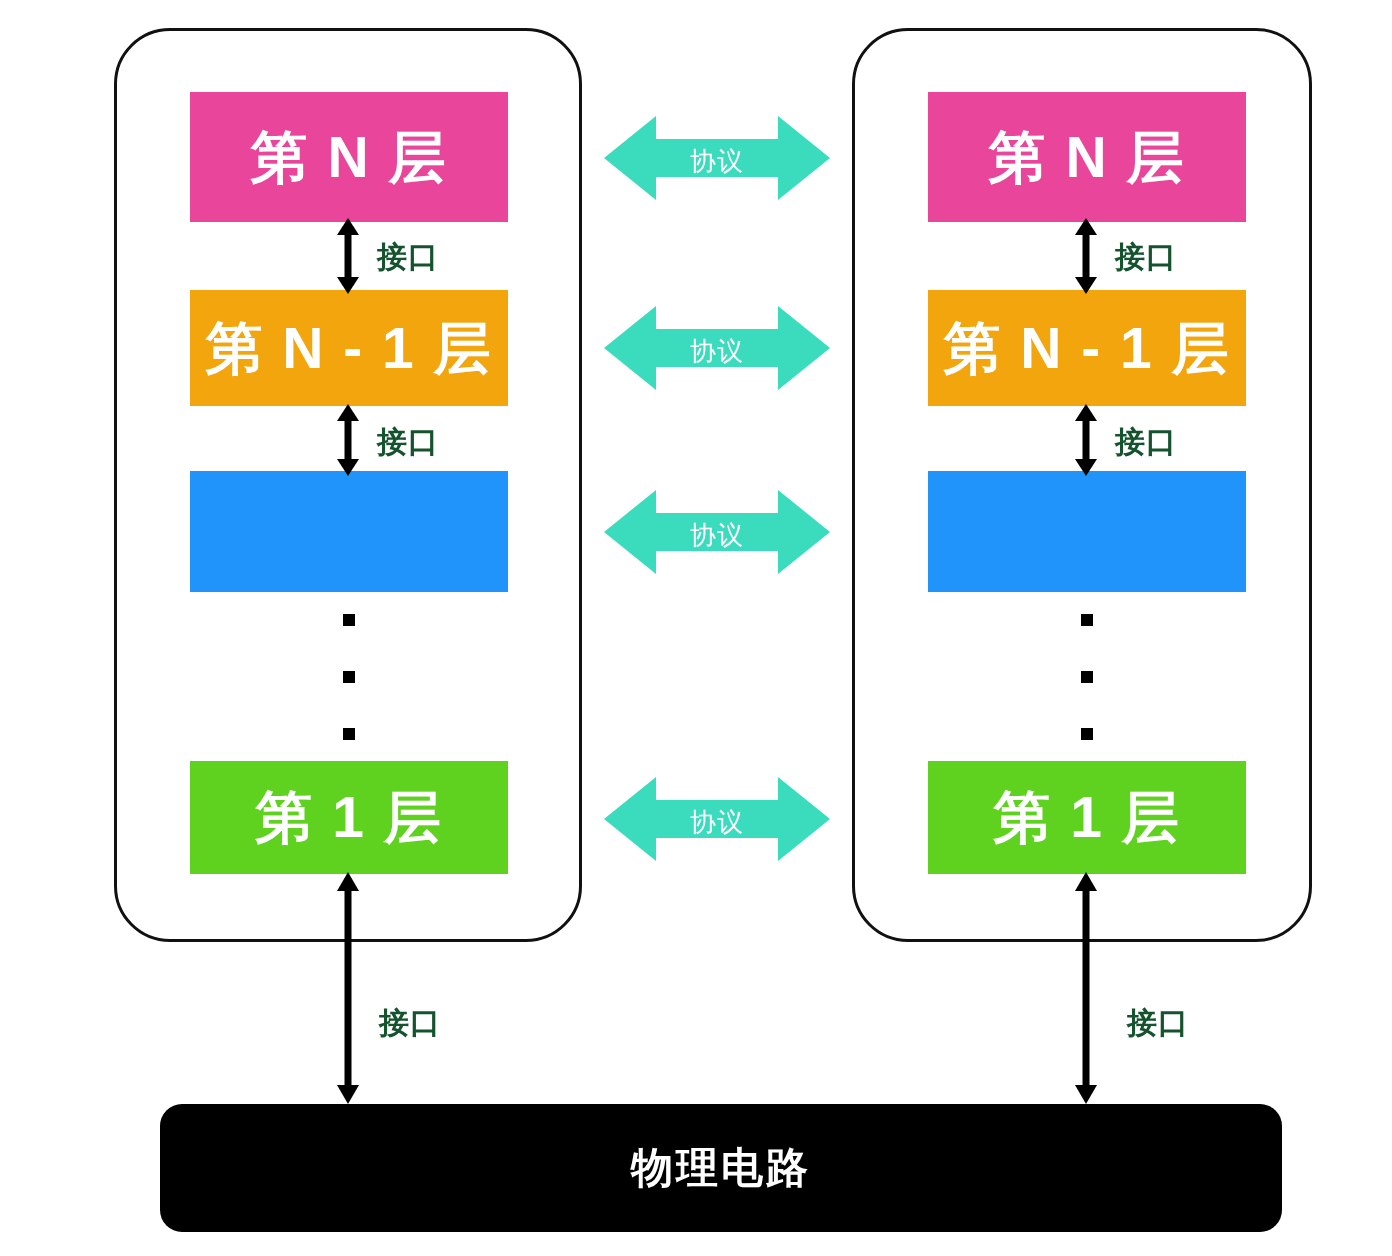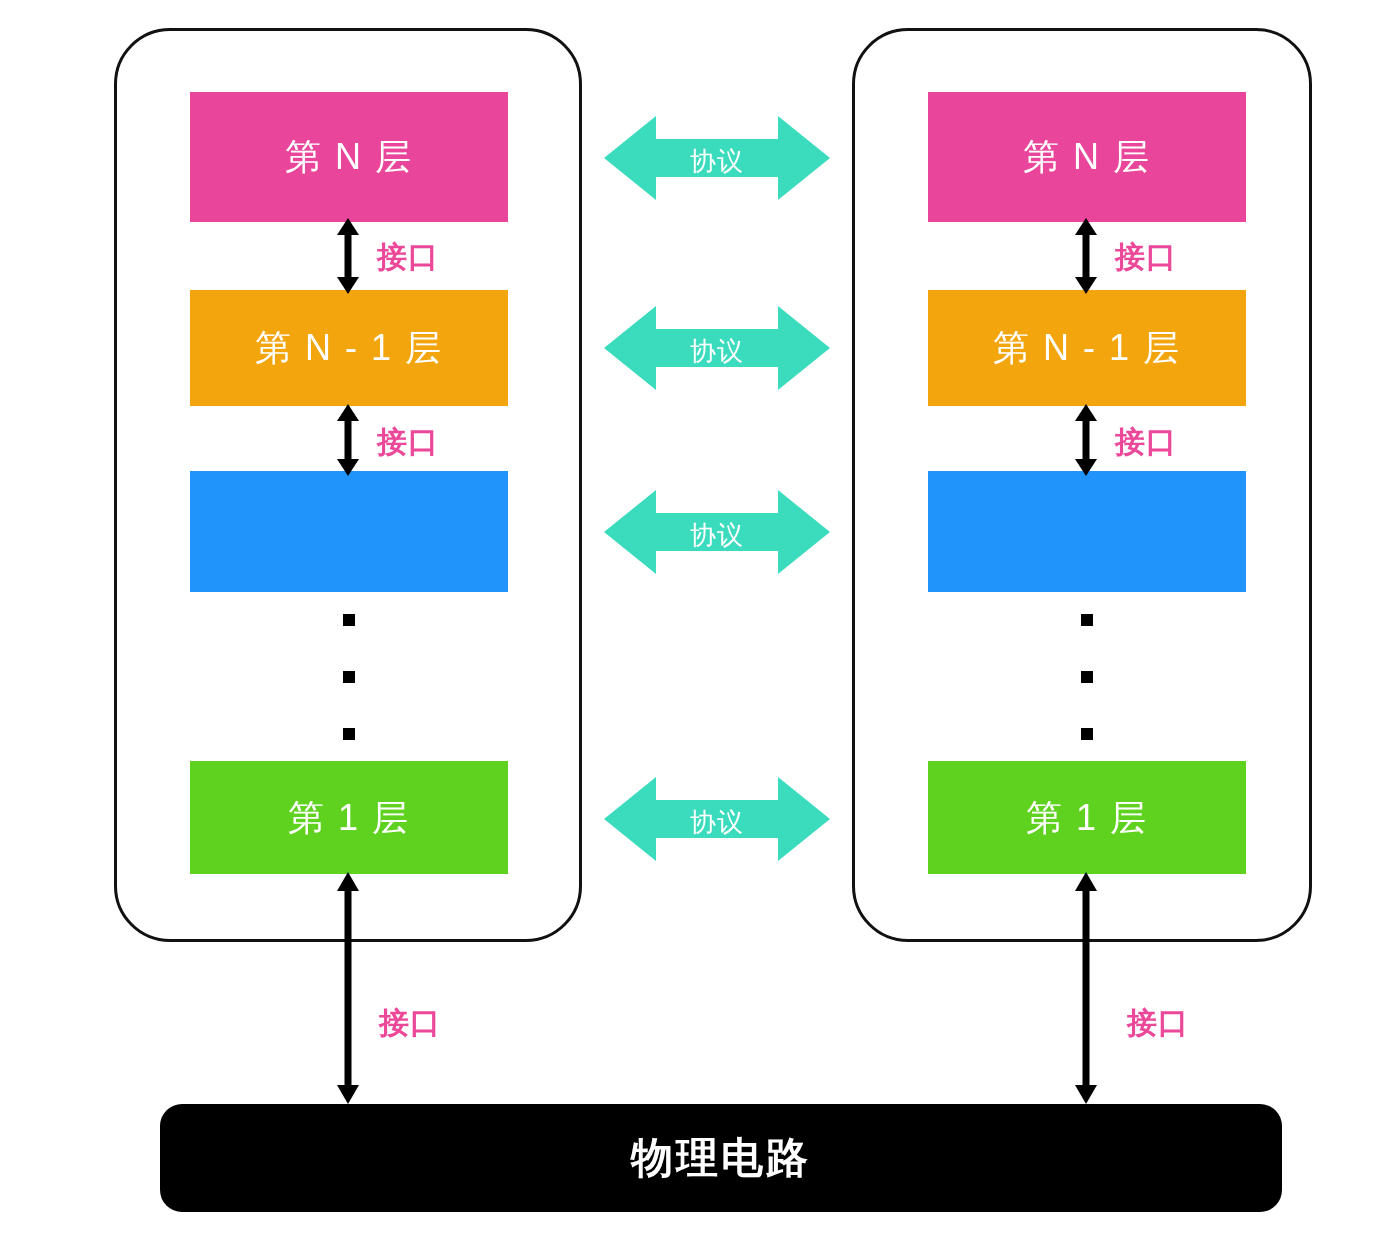--- a/index.html
+++ b/index.html
@@ -36,34 +36,34 @@
     display: flex;
     align-items: center;
     justify-content: center;
     color: #ffffff;
     font-weight: bold;
     letter-spacing: 2px;
     box-sizing: border-box;
     z-index: 4;
   }
   .layer-label {
-    font-size: 36px;
-    font-weight: normal;
+    font-size: 57px;
+    font-weight: bold;
     line-height: 1;
     white-space: nowrap;
     color: #ffffff;
   }
 
   
   #physical-bar {
     position: absolute;
     left: 160px;
     top: 1104px;
     width: 1122px;
-    height: 108px;
+    height: 128px;
     background: #000000;
     border-radius: 22px;
     display: flex;
     align-items: center;
     justify-content: center;
     z-index: 4;
   }
   #physical-bar .phys-label {
     color: #ffffff;
     font-size: 42px;
@@ -74,21 +74,21 @@
 
   
   .iface-arrow {
     position: absolute;
     z-index: 6;
   }
   .iface-label {
     position: absolute;
     font-size: 30px;
     font-weight: bold;
-    color: #ec4899;
+    color: #14532d;
     letter-spacing: 1px;
     white-space: nowrap;
     z-index: 7;
   }
 
   
   .proto-arrow {
     position: absolute;
     z-index: 5;
   }

